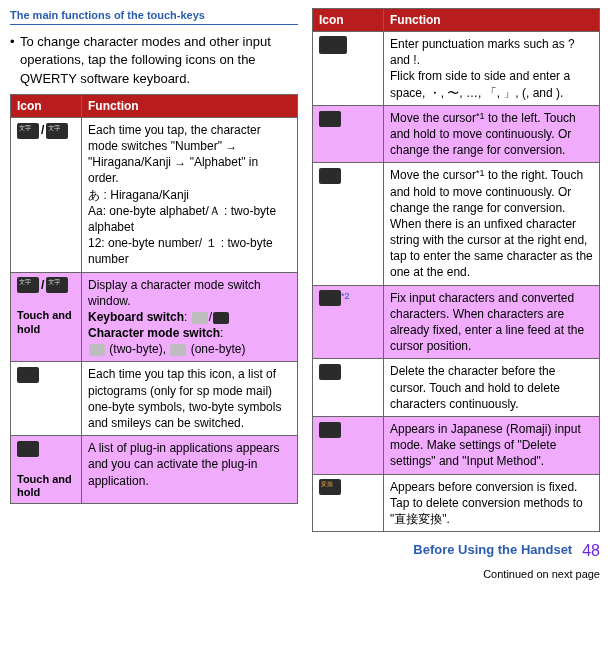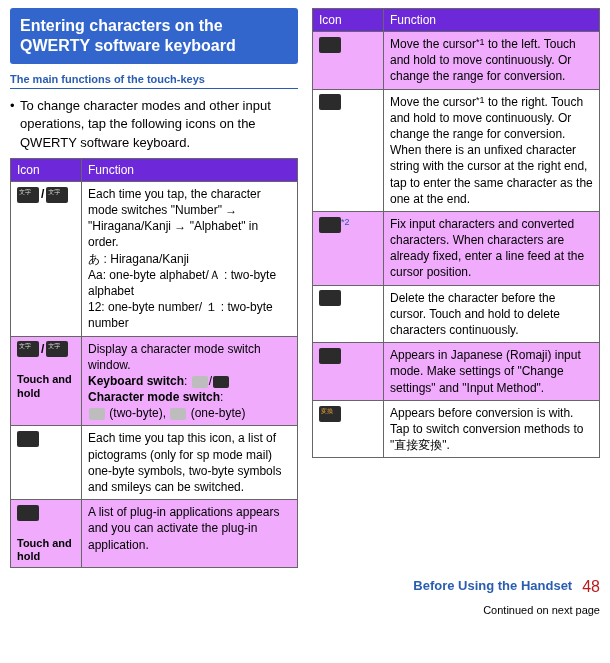--- a/index.html
+++ b/index.html
@@ -53,23 +53,23 @@
   .bullet-row .dot {
     width: 10px;
     flex: none;
   }
   table.icon-table {
     border-collapse: collapse;
     width: 100%;
     font-size: 12px;
   }
   table.icon-table th {
-    background: #6d28d9;
+    background: #b91c1c;
     color: #fff;
-    font-weight: normal;
+    font-weight: bold;
     padding: 4px 6px;
     border: 1px solid #666;
     text-align: left;
   }
   table.icon-table th.icon-h { width: 58px; }
   table.icon-table td {
     border: 1px solid #666;
     padding: 4px 6px;
     vertical-align: top;
     line-height: 1.35;
@@ -120,38 +120,37 @@
     gap:10px;
     margin-top:10px;
     font-size:12px;
   }
   .footer .before {
     color:#2a5db0;
     font-weight:bold;
     font-size:13px;
   }
   .footer .pg {
-    color:#b91c1c;
+    color:#6d28d9;
     font-size:16px;
   }
   .footer-sub {
     text-align:right;
     font-size:11px;
     color:#000;
     margin-top:8px;
   }
   .sup { font-size:9px; vertical-align: top; }
 </style>
 </head>
 <body>
 
 <div class="columns">
 
   <div class="col">
-    <div class="heading-box">Entering characters on the QWERTY software keyboard</div>
     <div class="sub-heading">The main functions of the touch-keys</div>
     <div class="bullet-row">
       <span class="dot">•</span>
       <span>To change character modes and other input operations, tap the following icons on the QWERTY software keyboard.</span>
     </div>
 
     <table class="icon-table">
       <tbody>
           <tr>
         <th class="icon-h">Icon</th>
@@ -200,20 +199,27 @@
   </div>
 
   <div class="col">
     <table class="icon-table">
       <tbody>
           <tr>
         <th class="icon-h">Icon</th>
         <th>Function</th>
       </tr>
 
+      <tr>
+        <td class="icon-cell">
+          <span class="icon-box lg"></span>
+        </td>
+        <td style="white-space:pre-line;">Enter punctuation marks such as ? and !.
+Flick from side to side and enter a space, ・, 〜, …, 「, 」, (, and ).</td>
+      </tr>
 
       <tr class="alt">
         <td class="icon-cell">
           <span class="icon-box"></span>
         </td>
         <td>
           <span>Move the cursor</span><span class="sup">*1</span><span> to the left. Touch and hold to move continuously. Or change the range for conversion.</span>
         </td>
       </tr>
 
@@ -237,28 +243,28 @@
         <td class="icon-cell">
           <span class="icon-box"></span>
         </td>
         <td>Delete the character before the cursor. Touch and hold to delete characters continuously.</td>
       </tr>
 
       <tr class="alt">
         <td class="icon-cell">
           <span class="icon-box"></span>
         </td>
-        <td>Appears in Japanese (Romaji) input mode. Make settings of "Change settings" and "Input Method".</td>
+        <td>Appears in Japanese (Romaji) input mode. Make settings of "Delete settings" and "Input Method".</td>
       </tr>
 
       <tr>
         <td class="icon-cell">
           <span class="icon-box"><span class="tiny" style="color:#e8a33c;">変換</span></span>
         </td>
-        <td>Appears before conversion is with. Tap to switch conversion methods to "直接変換".</td>
+        <td>Appears before conversion is fixed. Tap to delete conversion methods to "直接変換".</td>
       </tr>
 
     </tbody>
       </table>
   </div>
 </div>
 
 <div class="footer">
   <span class="before">Before Using the Handset</span>
   <span class="pg">48</span>

